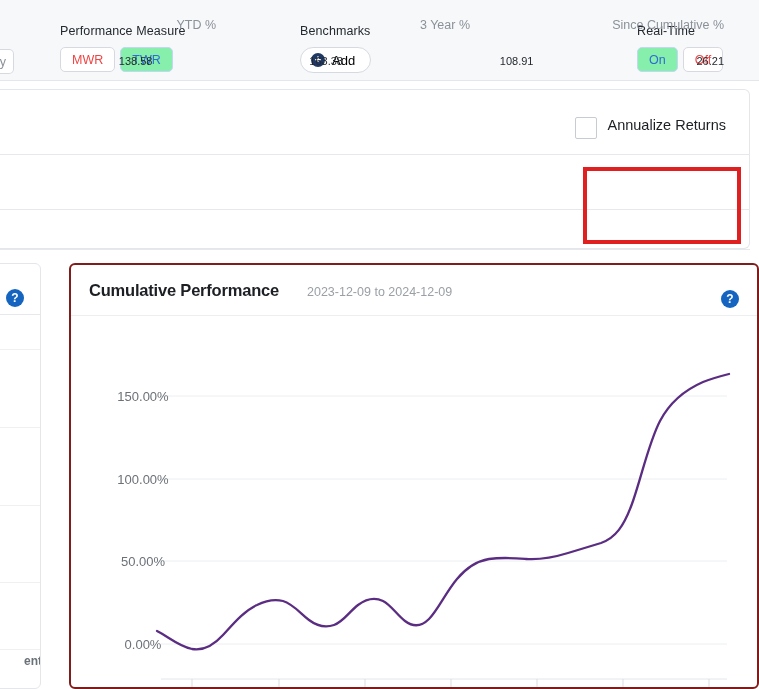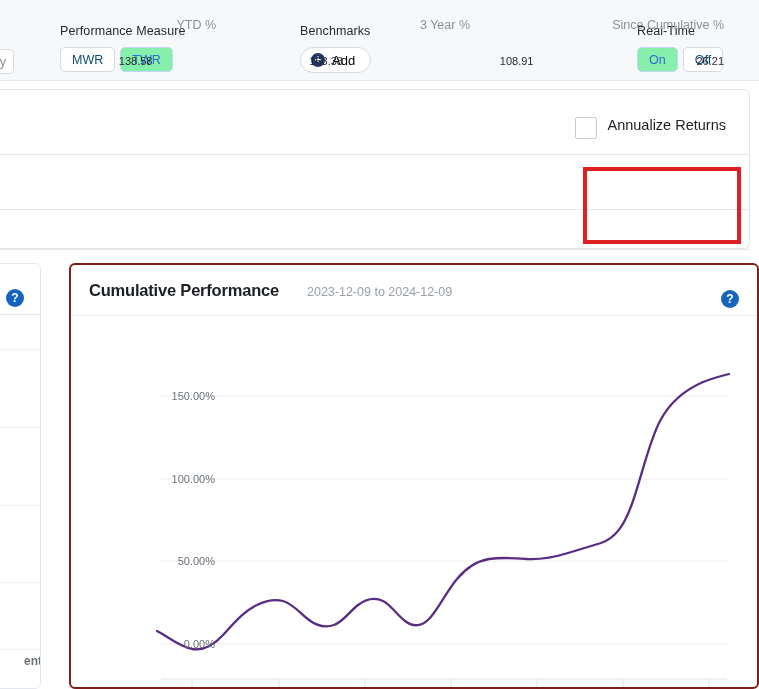--- a/index.html
+++ b/index.html
@@ -19,21 +19,21 @@
   .tb-group { position: absolute; top: 24px; }
   .tb-label {
     font-size: 12.5px; color: #24292f; white-space: nowrap;
     margin-bottom: 9px; letter-spacing: .1px;
   }
   .seg { display: flex; gap: 5px; }
   .seg-btn {
     min-width: 40px; height: 25px; padding: 0 11px;
     display: flex; align-items: center; justify-content: center;
     border: 1px solid #d6dae0; border-radius: 5px;
-    background: #ffffff; color: #0c4a6e; font-size: 12.5px;
+    background: #ffffff; color: #ef4444; font-size: 12.5px;
     cursor: pointer; white-space: nowrap;
   }
   .seg-btn.sel {
     background: #86efac; border-color: #c3d6f5; color: #2f6bd4;
   }
   .cut-btn {
     position: absolute; left: -32px; top: 49px;
     width: 46px; height: 25px; padding-right: 7px;
     display: flex; align-items: center; justify-content: flex-end;
     border: 1px solid #d6dae0; border-radius: 5px; border-left: none;
@@ -119,22 +119,22 @@
     background: #1565c0; color: #ffffff;
     font-size: 12px; font-weight: bold; line-height: 18px; text-align: center;
     cursor: pointer;
   }
   .cc-help { position: absolute; right: 18px; top: 25px; }
   .lc-help { position: absolute; right: 18px; top: 25px; }
 
   .plot { position: relative; width: 690px; height: 374px; }
   .plot svg { position: absolute; left: 0; top: 0; }
   .ylab {
-    position: absolute; right: 12px; width: 70px; text-align: right;
-    font-size: 11px; color: #6b7178; transform: translateY(-50%);
+    position: absolute; right: 12px; width: 70px; text-align: center;
+    font-size: 13px; color: #6b7178; transform: translateY(-50%);
   }
 </style>
 </head>
 <body>
 
 <div id="root">
 
   <div class="toolbar">
 
     <div class="cut-btn">

